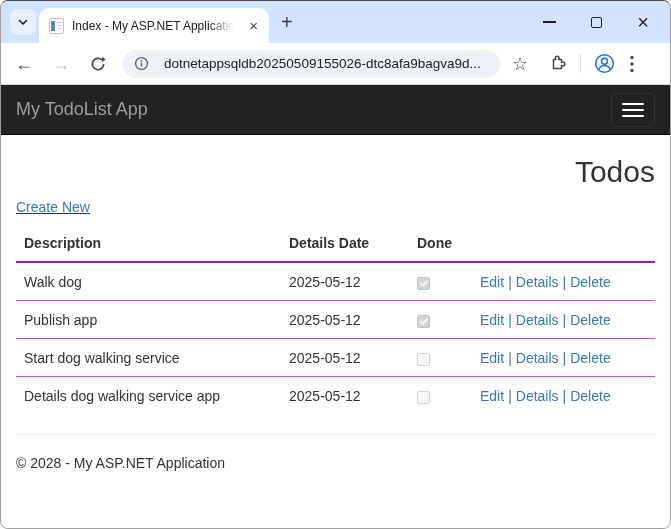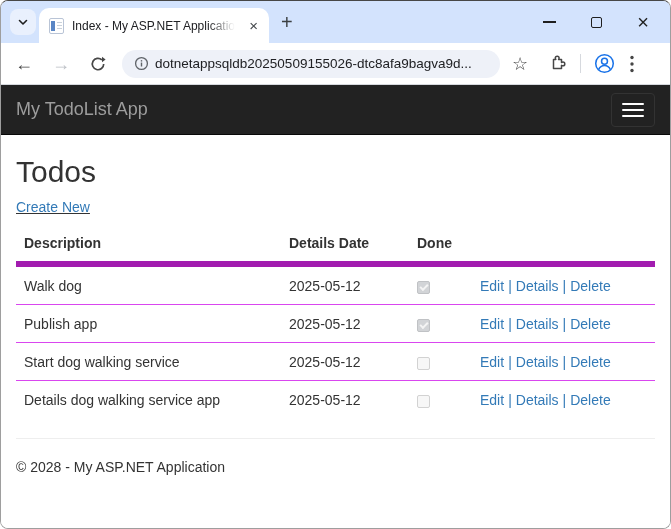--- a/index.html
+++ b/index.html
@@ -36,43 +36,43 @@
   .min-glyph { width:13px; height:1.5px; background:#1f1f1f; }
   .max-glyph { width:11px; height:11px; border:1.5px solid #1f1f1f; border-radius:2px; }
   .close-glyph { font-size:20px; color:#1f1f1f; line-height:14px; }
   
   .toolbar { height:42px; background:#fff; border-bottom:1px solid #d6d9de; display:flex; align-items:center; padding:0 12px 0 14px; }
   .nav-icon { font-size:18px; color:#474747; margin-right:19px; cursor:pointer; line-height:1; }
   .nav-icon.disabled { color:#bdc1c6; cursor:default; }
   .reload-icon { margin-right:15px; cursor:pointer; display:flex; }
   .omnibox {
     width:378px; height:28px; background:#eef1f8; border-radius:14px;
-    display:flex; align-items:center; padding:0 12px; gap:6px; flex:none;
+    display:flex; align-items:center; padding:0 12px; gap:15px; flex:none;
   }
   .url-text { font-size:13.5px; color:#202124; white-space:nowrap; overflow:hidden; }
   .star-icon { font-size:18px; color:#474747; margin-left:12px; cursor:pointer; line-height:1; }
   .ext-icon { margin-left:20px; cursor:pointer; display:flex; }
   .toolbar-sep { width:1px; height:19px; background:#d6d9de; margin:0 13px; }
   .profile-icon { cursor:pointer; display:flex; }
   .menu-icon { margin-left:15px; cursor:pointer; display:flex; }
   
   .viewport { height:443px; background:#fff; overflow:hidden; }
   .navbar { height:50px; background:#222; border-bottom:1px solid #080808; display:flex; align-items:center; padding:0 15px;gap:48px; }
   .brand { font-size:18px; color:#9d9d9d; cursor:pointer; }
   .navbar-toggle {
     margin-left:auto; width:44px; height:34px; border:1px solid #333; border-radius:4px;
     display:flex; flex-direction:column; align-items:center; justify-content:center; gap:4px; cursor:pointer;
   }
   .icon-bar { width:22px; height:2px; background:#fff; border-radius:1px; }
   .container { padding:0 15px; color:#333; }
-  h2.page-title { font-size:30px; font-weight:400; margin:20px 0 10px; color:#333; }
+  h2.page-title { font-size:30px; font-weight:400; margin:20px 0 10px; color:#333;text-align:right; }
   .create-p { margin:0 0 10px; font-size:14px;text-decoration:underline; }
   a { color:#337ab7; text-decoration:none; cursor:pointer; }
   table { width:100%; border-collapse:collapse; font-size:14px; line-height:20px; color:#333; }
-  th { text-align:left; padding:8px; border-bottom:6px solid #a21caf; font-weight:bold; }
+  th { text-align:left; padding:8px; border-bottom:2px solid #a21caf; font-weight:bold; }
   td { text-align:left; padding:9px 8px 8px; border-top:1px solid #d946ef; vertical-align:top; }
   .cb { width:13px; height:13px; display:inline-block; border-radius:2px; position:relative; vertical-align:middle; }
   .cb[data-checked="true"]  { background:#d2d4d7; border:1px solid #c0c2c5; }
   .cb[data-checked="true"]::after {
     content:""; position:absolute; left:2px; top:2.5px; width:6px; height:3px;
     border-left:2px solid #f4f4f4; border-bottom:2px solid #f4f4f4; transform:rotate(-45deg);
   }
   .cb[data-checked="false"] { background:#f7f7f7; border:1px solid #d2d2d2; }
   .action-sep { color:#337ab7; margin:0 4px; }
   hr.footer-rule { border:0; border-top:1px solid #eee; margin:20px 0; }

